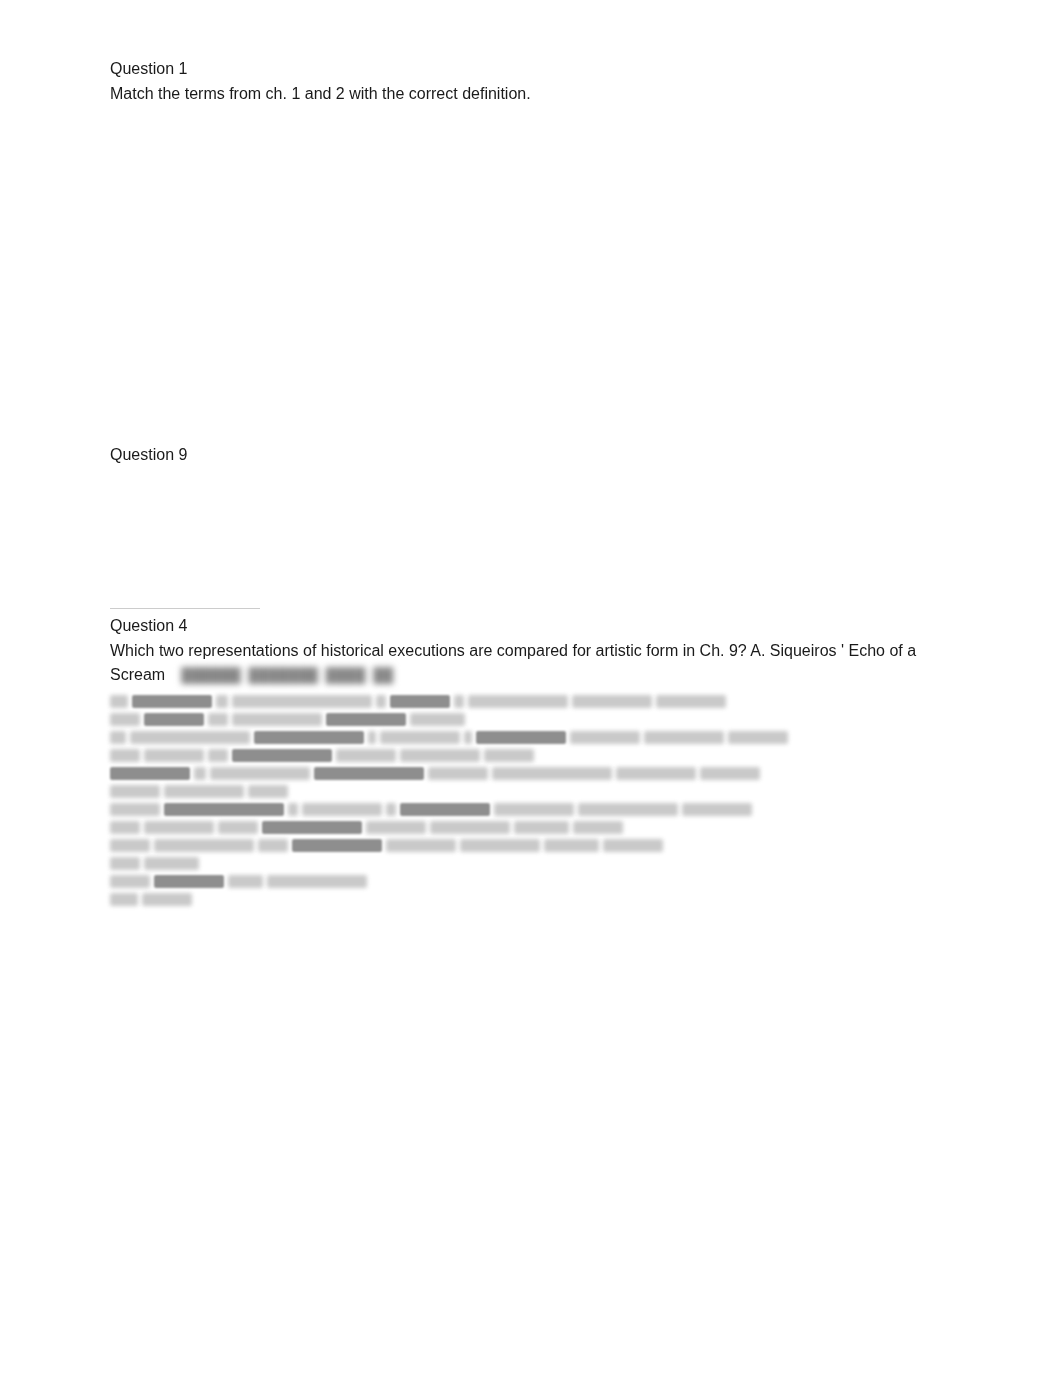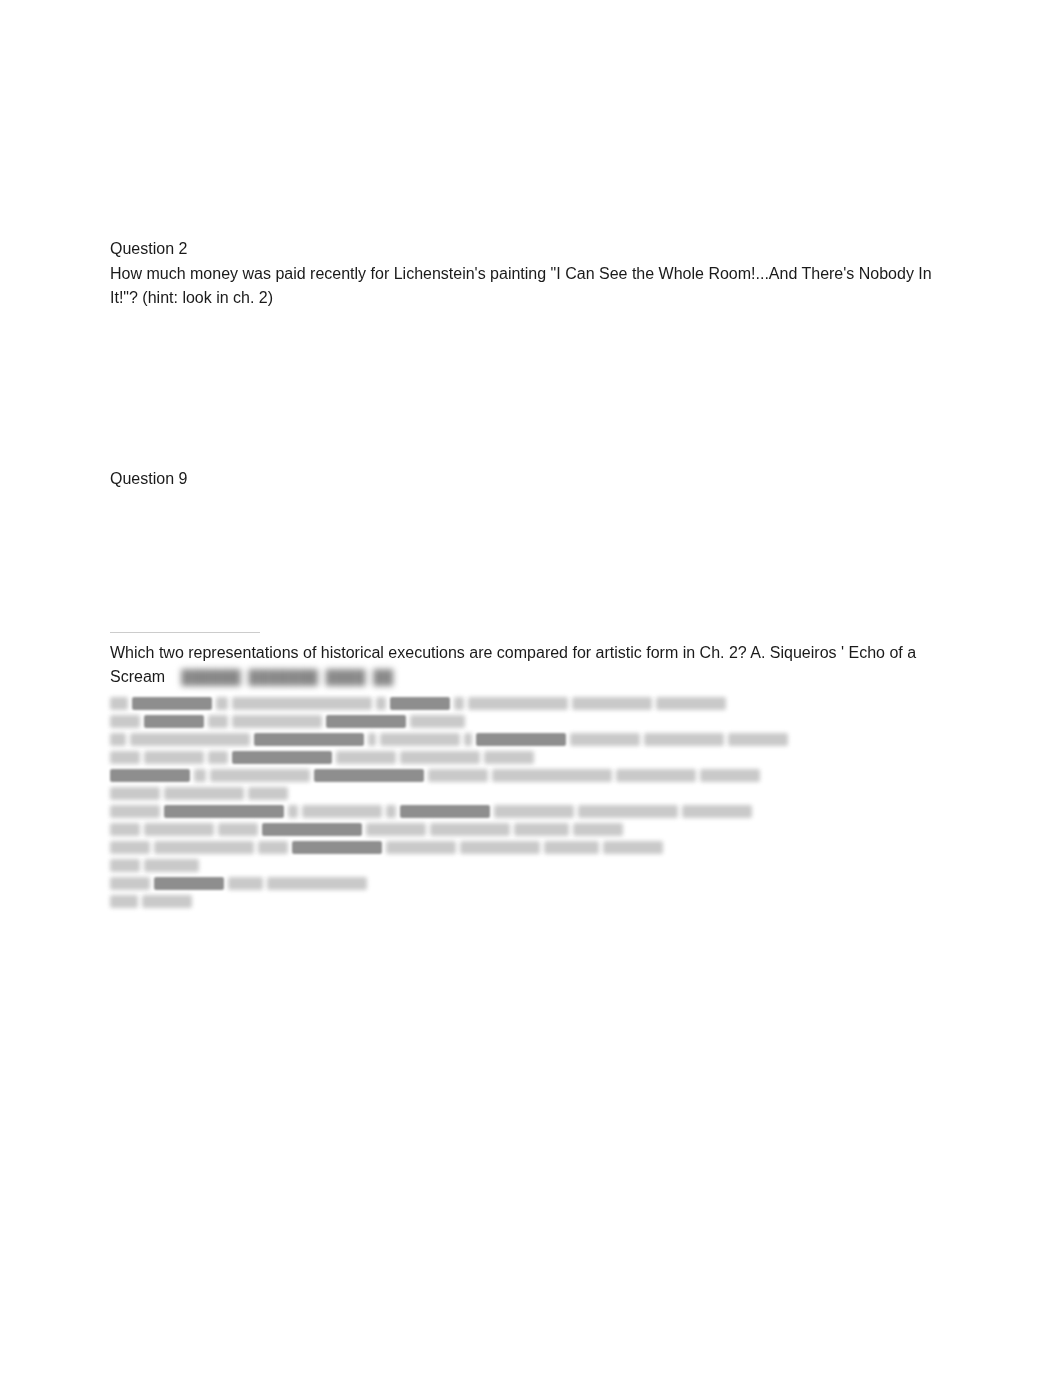--- a/index.html
+++ b/index.html
@@ -103,40 +103,41 @@
       border-top: 1px solid #ccc;
       margin-bottom: 8px;
       width: 150px;
     }
   </style>
 </head>
 <body>
 
 <div class="page-container">
 
+  <div class="question-block">
+    <div class="question-label">Question 1</div>
+    <div class="question-text">Match the terms from ch. 1 and 2 with the correct definition.</div>
+  </div>
 
   <div class="spacer-large"></div>
 
-  <div class="question-block">
-    <div class="question-label">Question 2</div>
-    <div class="question-text">How much money was paid recently for Lichenstein's painting "I Can See the Whole Room!...And There's Nobody In It!"?      (hint: look in ch. 2)</div>
-  </div>
 
   <div class="spacer-medium"></div>
 
   <div class="question-block">
     <div class="question-label">Question 9</div>
   </div>
 
   <div class="spacer-small"></div>
 
   <div class="question-block">
     <hr class="divider-line">
+    <div class="question-label">Question 4</div>
     <div class="q4-visible-text">
-      <span>Which two representations of historical executions are compared for artistic form in Ch. 2?</span>
+      <span>Which two representations of historical executions are compared for artistic form in Ch. 9?</span>
       <span>  <span>A.  Siqueiros  ' Echo of a Scream</span></span>
       <span class="q4-blurred-inline">&nbsp;&nbsp;&nbsp;██████&nbsp;&nbsp;███████&nbsp;&nbsp;████&nbsp;&nbsp;██</span>
     </div>
 
     <div class="redacted-area">
 
       <div class="redacted-line">
         <div class="r-seg" style="width:18px"></div>
         <div class="r-seg-dark" style="width:80px"></div>
         <div class="r-seg" style="width:12px"></div>

